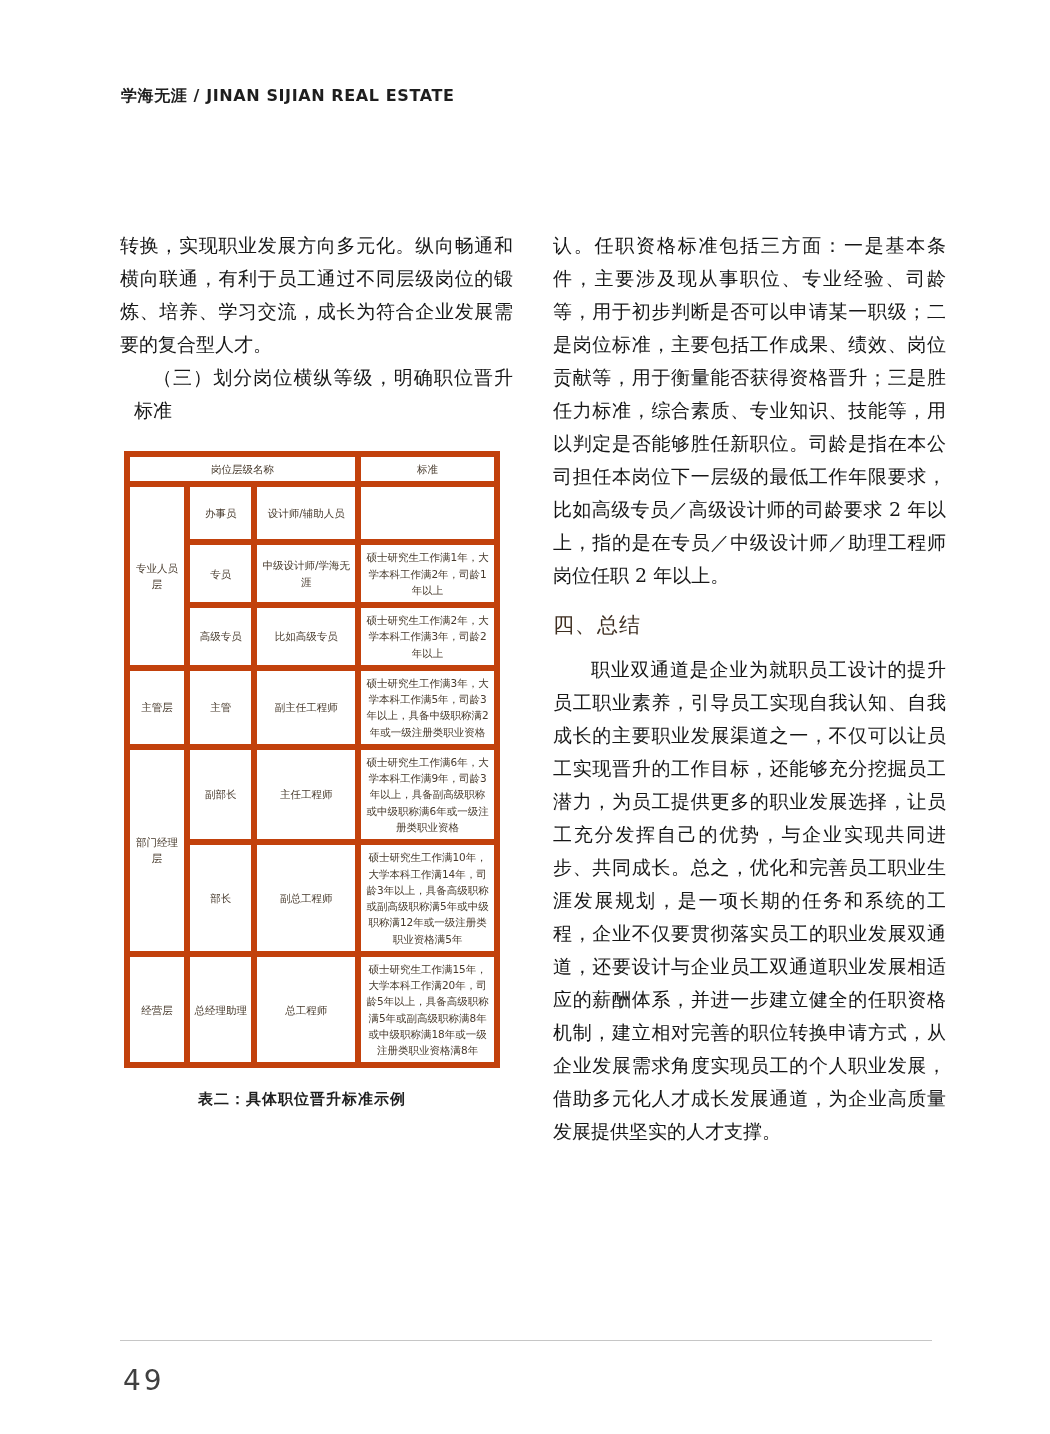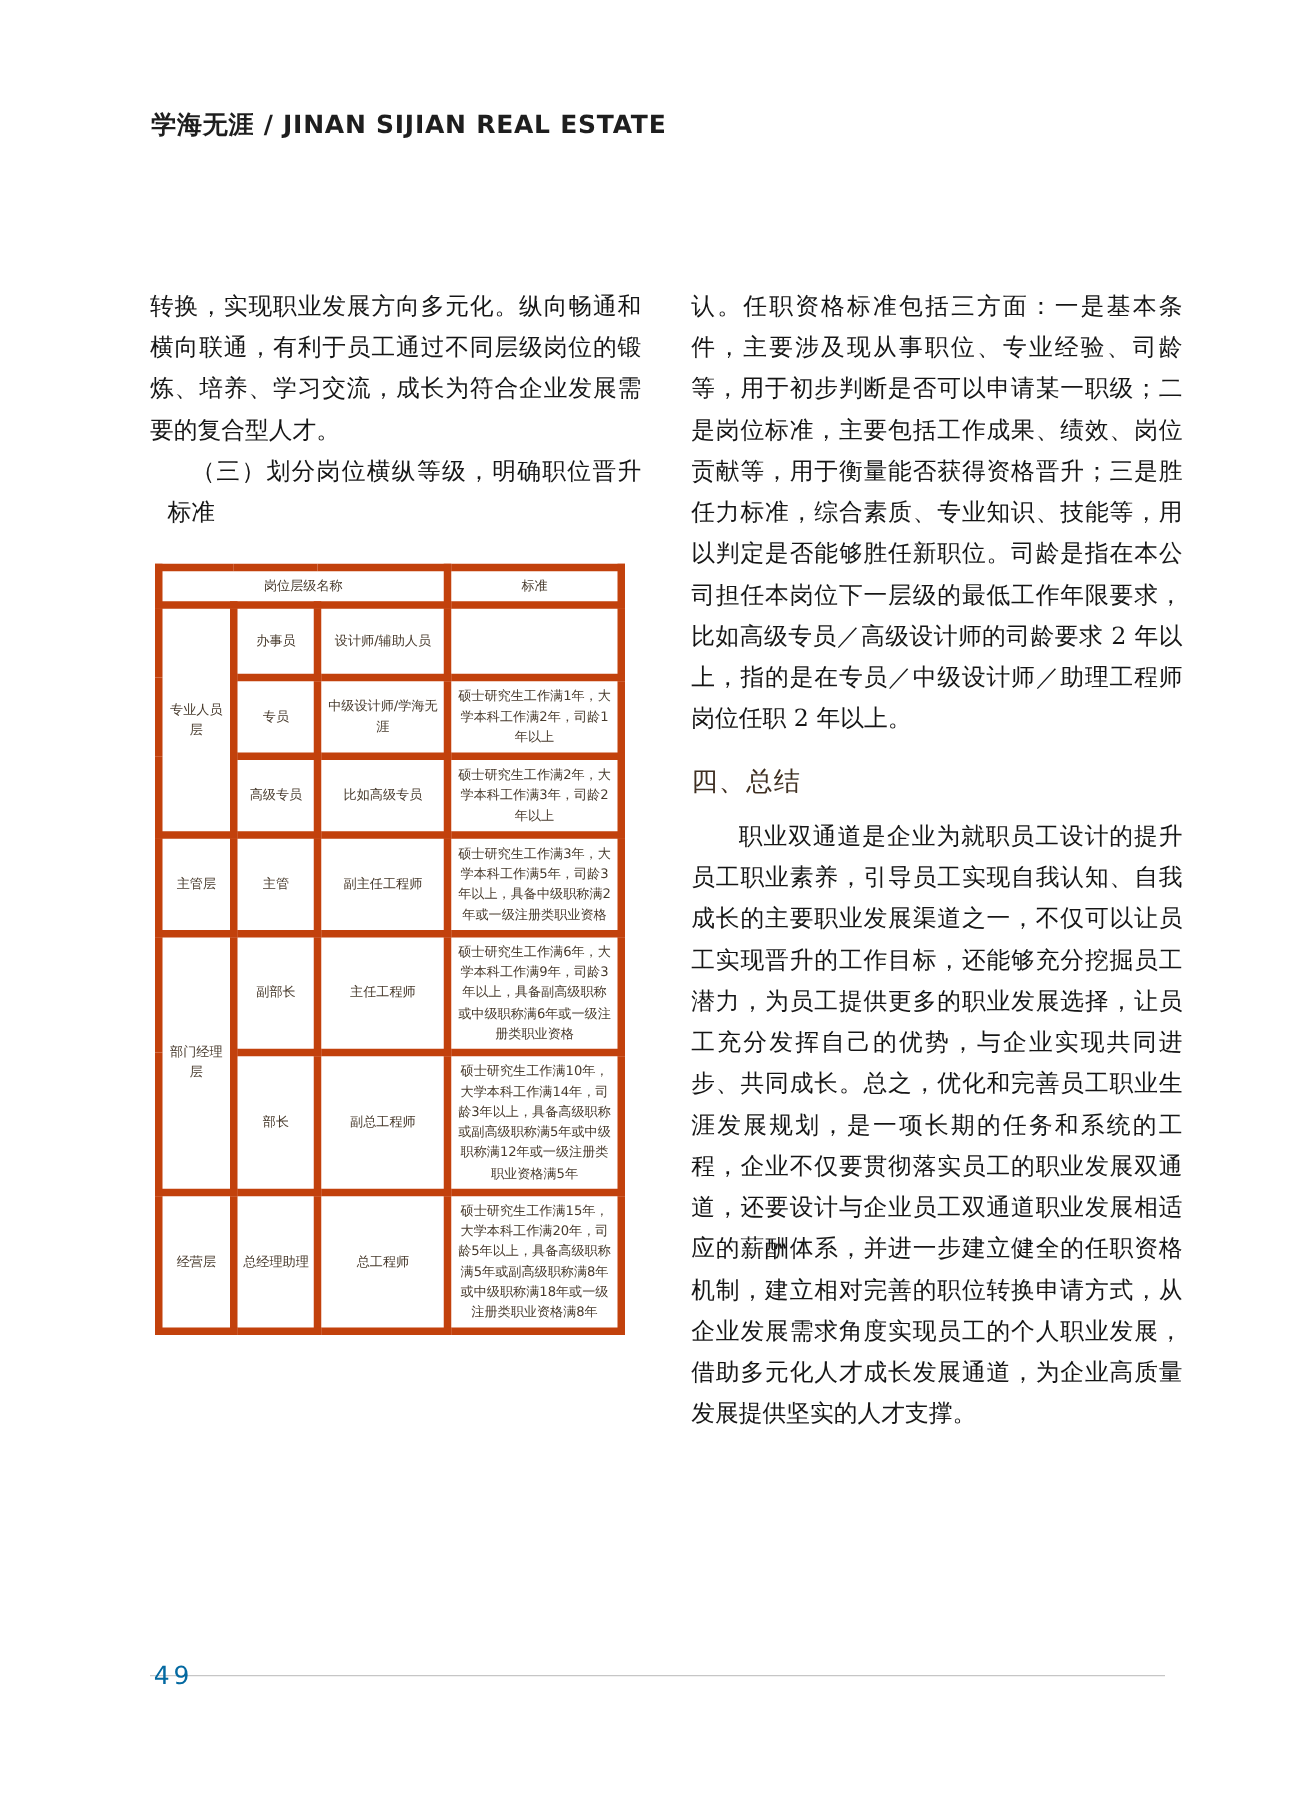--- a/index.html
+++ b/index.html
@@ -11,21 +11,21 @@
     overflow: hidden;
   }
   .page {
     position: absolute; left: 0; top: 0;
     width: 1050px; height: 1434px;
     background: #ffffff;
   }
   .doc-header {
     position: absolute; left: 121px; top: 86px;
     font-family: "DejaVu Sans", sans-serif;
-    font-weight: bold; font-size: 20px;
+    font-weight: bold; font-size: 16px;
     letter-spacing: 0.6px; color: #1e1e1e;
   }
   .column {
     position: absolute; top: 229px; width: 393px;
     font-size: 19px; line-height: 33px;
     color: #161616; text-align: justify;
   }
   .col-left  { left: 120px; }
   .col-right { left: 553px; }
   p.cont   { text-indent: 0; }
@@ -59,23 +59,23 @@
     margin-top: 15px; margin-left: 78px;
     font-size: 15px; font-weight: bold;
     color: #1f1f1f; letter-spacing: 1px;
     font-family: "DejaVu Sans", sans-serif;
   }
   .footer-rule {
     position: absolute; left: 120px; top: 1340px;
     width: 812px; height: 1px; background: #c6c6c6;
   }
   .page-number {
-    position: absolute; left: 123px; top: 1328px;
+    position: absolute; left: 123px; top: 1364px;
     font-family: "DejaVu Sans", sans-serif;
-    font-size: 20px; letter-spacing: 3px; color: #0369a1;
+    font-size: 28px; letter-spacing: 3px; color: #404040;
   }
 </style>
 </head>
 <body>
 
 <div class="page">
 
   <div class="doc-header">学海无涯 / JINAN SIJIAN REAL ESTATE</div>
 
   <div class="column col-left">
@@ -123,20 +123,21 @@
         </tr>
         <tr>
           <td class="c-layer">经营层</td>
           <td class="c-position tall">总经理助理</td>
           <td class="c-title">总工程师</td>
           <td class="c-standard">硕士研究生工作满15年，大学本科工作满20年，司龄5年以上，具备高级职称满5年或副高级职称满8年或中级职称满18年或一级注册类职业资格满8年</td>
         </tr>
       </tbody>
     </table>
 
+    <div class="caption">表二：具体职位晋升标准示例</div>
   </div>
 
   <div class="column col-right">
     <p class="cont">认。任职资格标准包括三方面：一是基本条件，主要涉及现从事职位、专业经验、司龄等，用于初步判断是否可以申请某一职级；二是岗位标准，主要包括工作成果、绩效、岗位贡献等，用于衡量能否获得资格晋升；三是胜任力标准，综合素质、专业知识、技能等，用以判定是否能够胜任新职位。司龄是指在本公司担任本岗位下一层级的最低工作年限要求，比如高级专员／高级设计师的司龄要求 2 年以上，指的是在专员／中级设计师／助理工程师岗位任职 2 年以上。</p>
     <h2 class="section">四、总结</h2>
     <p class="indent">职业双通道是企业为就职员工设计的提升员工职业素养，引导员工实现自我认知、自我成长的主要职业发展渠道之一，不仅可以让员工实现晋升的工作目标，还能够充分挖掘员工潜力，为员工提供更多的职业发展选择，让员工充分发挥自己的优势，与企业实现共同进步、共同成长。总之，优化和完善员工职业生涯发展规划，是一项长期的任务和系统的工程，企业不仅要贯彻落实员工的职业发展双通道，还要设计与企业员工双通道职业发展相适应的薪酬体系，并进一步建立健全的任职资格机制，建立相对完善的职位转换申请方式，从企业发展需求角度实现员工的个人职业发展，借助多元化人才成长发展通道，为企业高质量发展提供坚实的人才支撑。</p>
   </div>
 
   <div class="footer-rule"></div>
   <div class="page-number">49</div>

